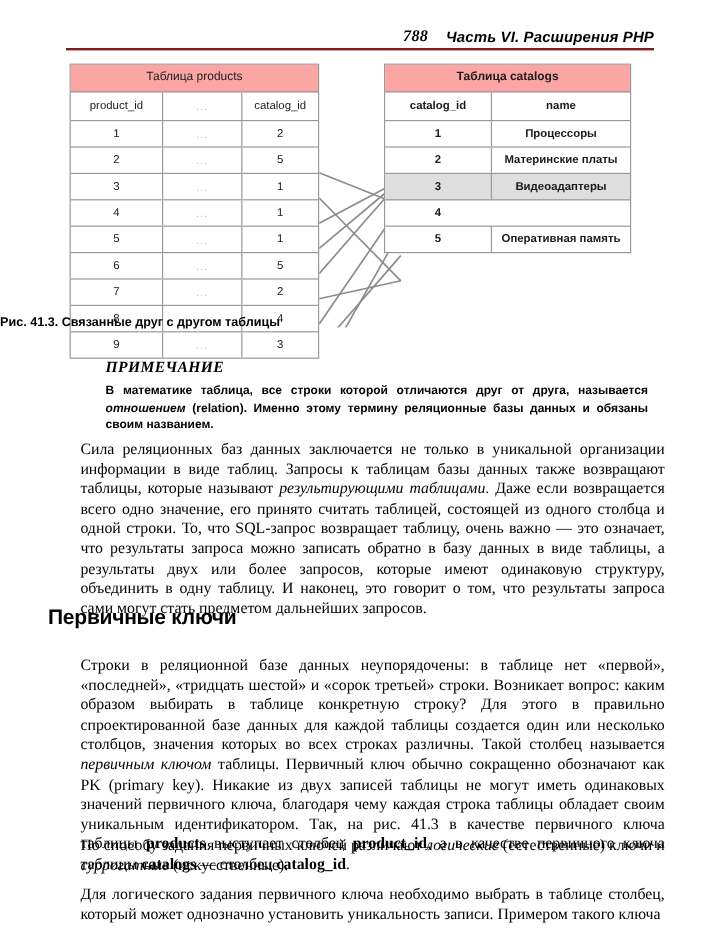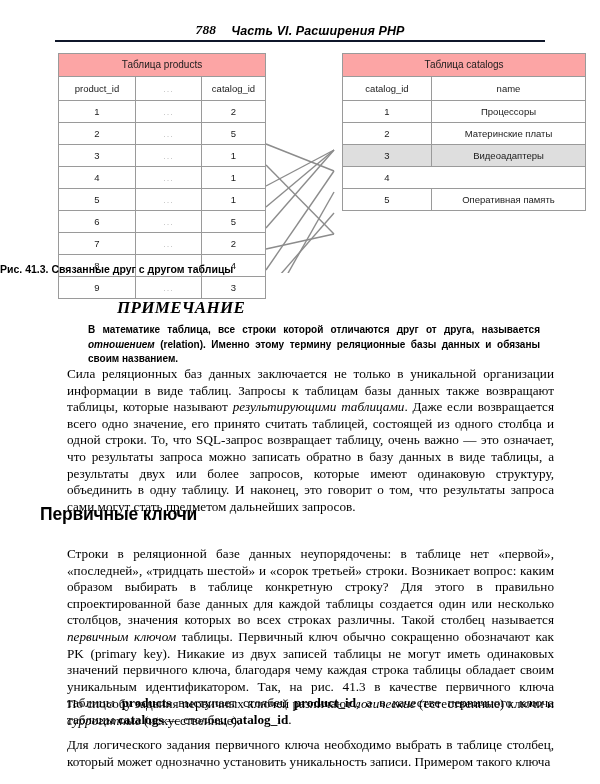--- a/index.html
+++ b/index.html
@@ -16,24 +16,24 @@
     overflow: hidden;
   }
 
   
   .page-header {
     position: absolute;
     left: 55px;
     top: 18px;
     width: 490px;
     height: 22px;
-    border-bottom: 2px solid #0f172a;
+    border-bottom: 2px solid #7f1d1d;
     display: flex;
     align-items: flex-end;
-    justify-content: center;
+    justify-content: flex-end;
     gap: 15px;
   }
   .page-header .folio {
     font-family: "Liberation Serif", serif;
     font-style: italic;
     font-weight: bold;
     font-size: 13.5px;
     letter-spacing: 0.2px;
     padding-bottom: 2px;
   }
@@ -64,21 +64,21 @@
   .db-table {
     position: absolute;
     border: 1px solid #9a9a9a;
     background: #ffffff;
     box-sizing: border-box;
     font-family: "Liberation Sans", sans-serif;
     font-size: 9.5px;
     color: #1a1a1a;
   }
   .db-table.products { left: 58px; top: 5px; width: 208px; }
-  .db-table.catalogs { left: 342px; top: 5px; width: 244px; }
+  .db-table.catalogs { left: 320px; top: 5px; width: 206px; font-weight: bold; }
 
   .tbl-title {
     height: 22px;
     line-height: 22px;
     text-align: center;
     background: #fca5a5;
     border-bottom: 1px solid #9a9a9a;
     font-size: 10px;
     color: #1c1c1c;
   }
@@ -128,24 +128,23 @@
   .note {
     position: absolute;
     left: 88px;
     top: 298px;
     width: 452px;
   }
   .note-title {
     font-family: "Liberation Serif", serif;
     font-style: italic;
     font-weight: bold;
-    font-size: 17px;
+    font-size: 13px;
     letter-spacing: 0.3px;
     margin-bottom: 5px;
-    margin-left: 29px;
   }
   .note-body {
     font-family: "Liberation Sans", sans-serif;
     font-weight: bold;
     font-size: 10px;
     line-height: 14.5px;
     text-align: justify;
     color: #000;
   }
   .note-body i { font-style: italic; }

